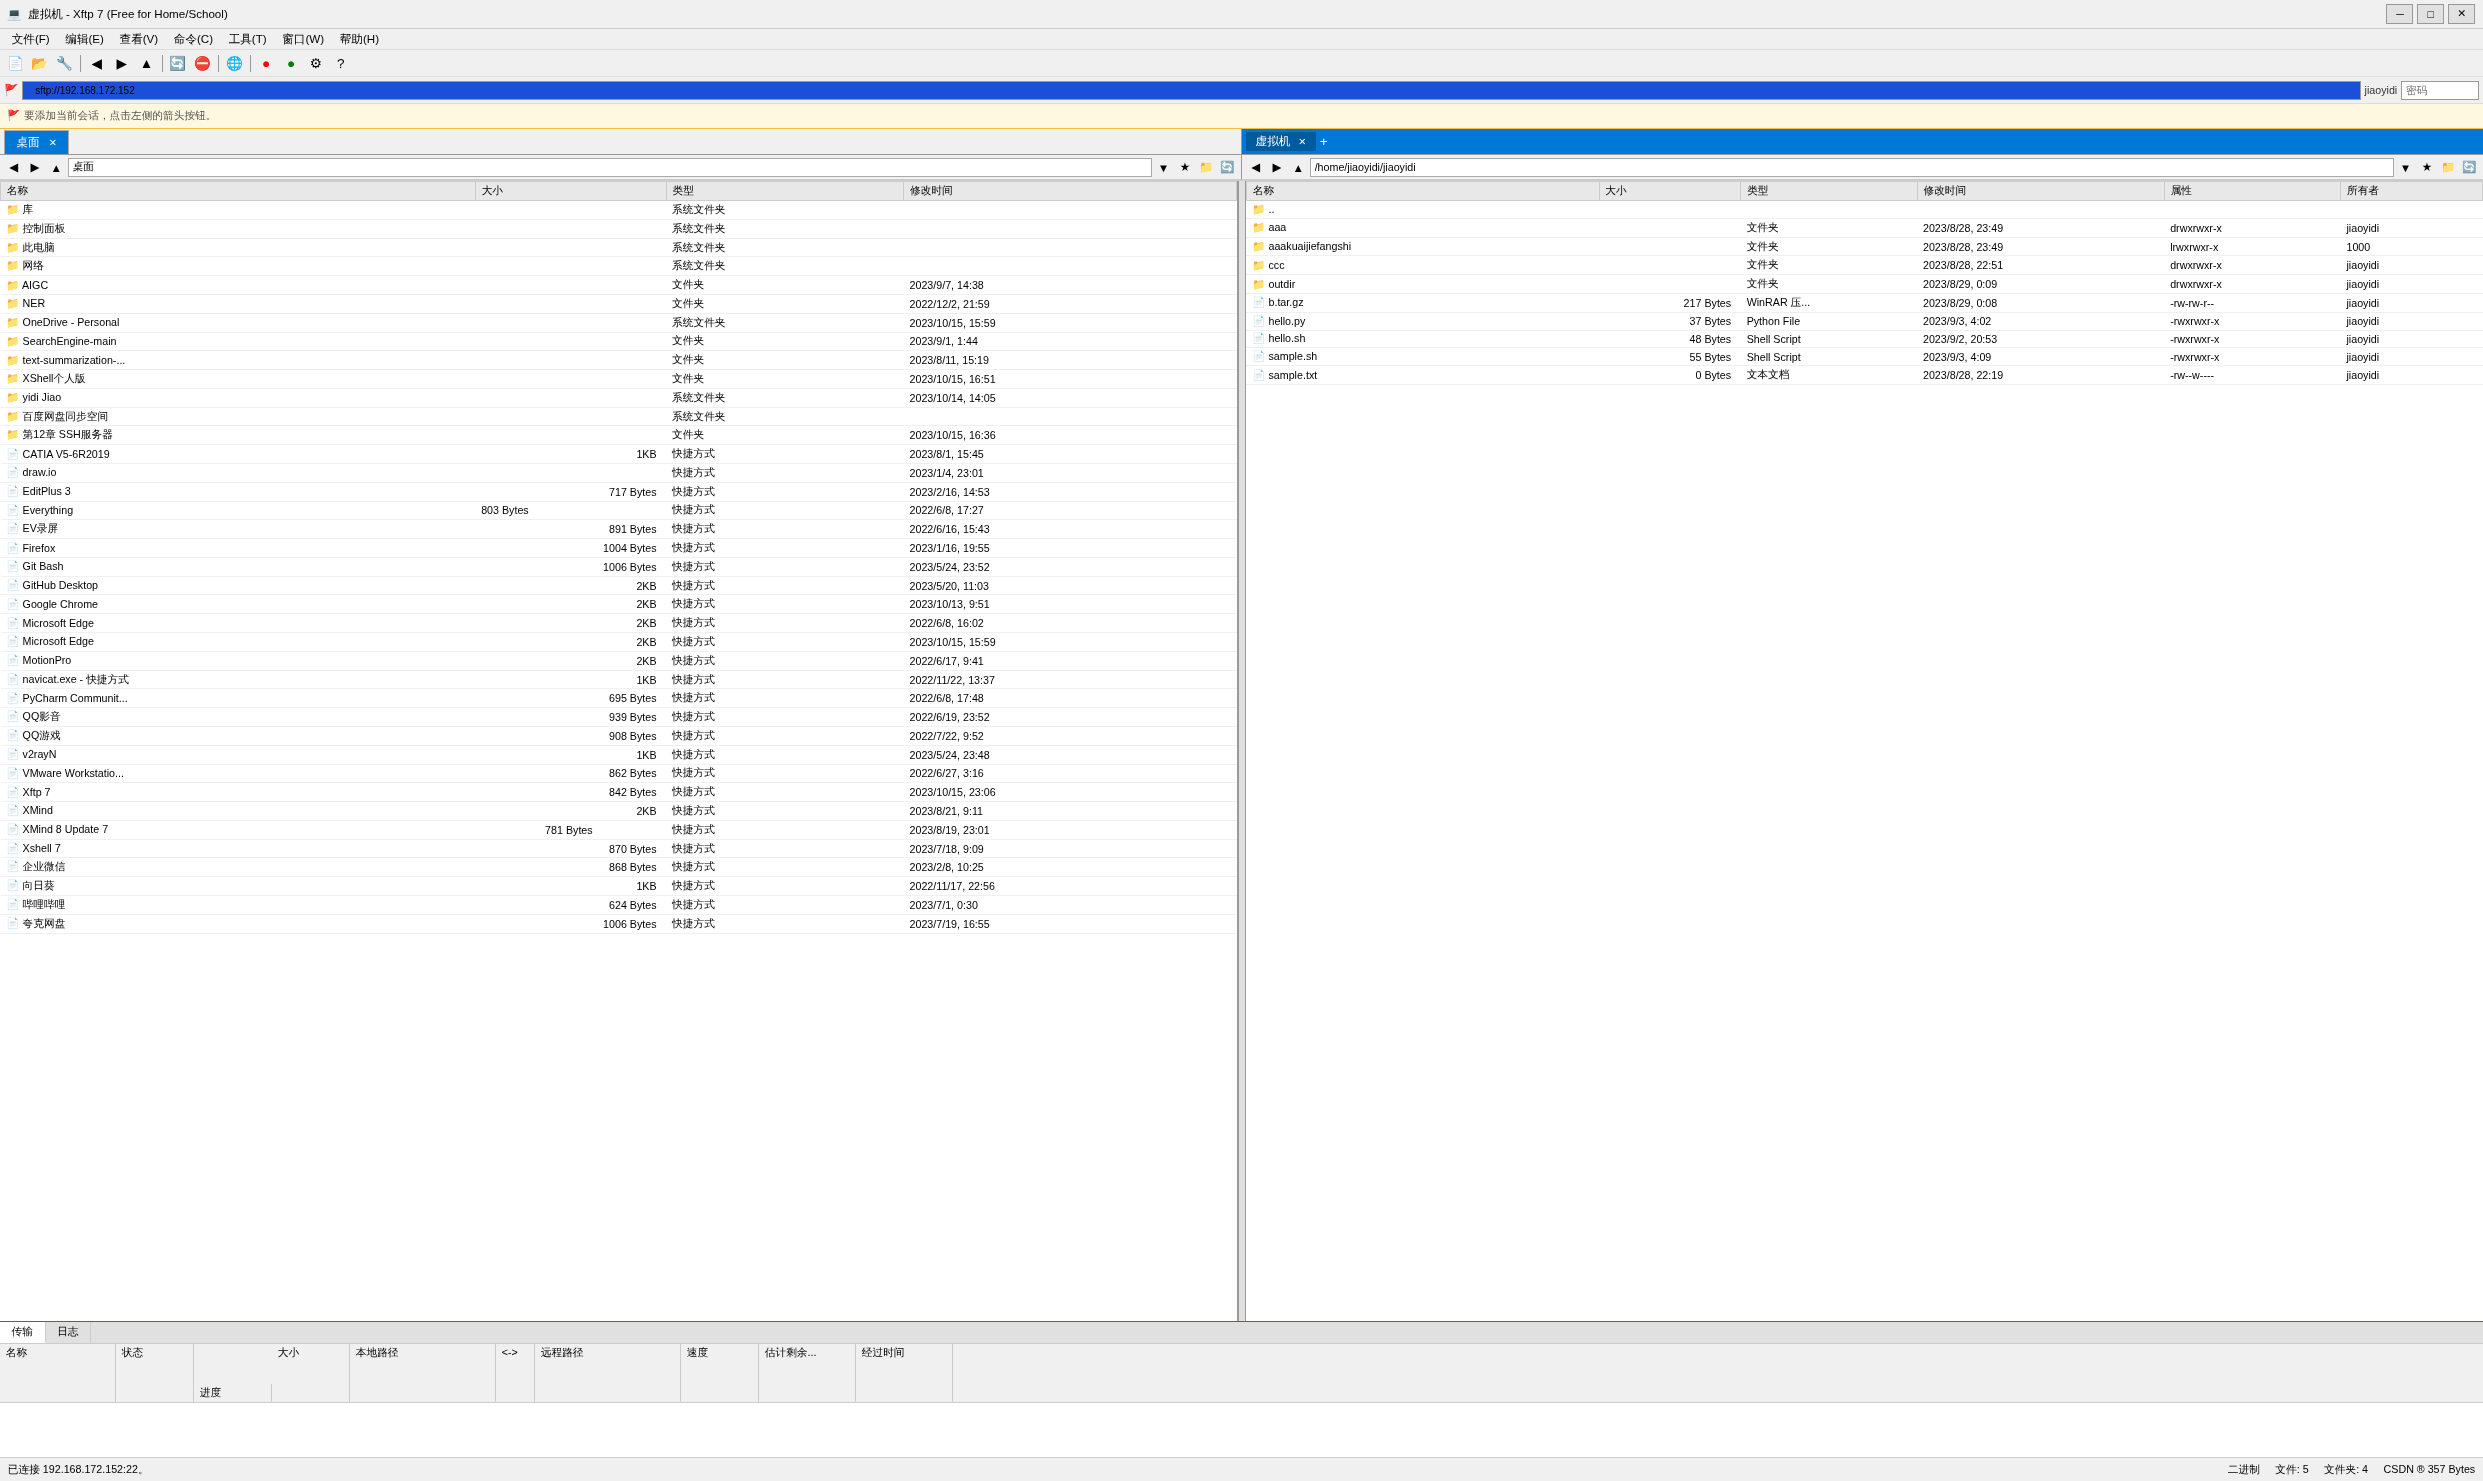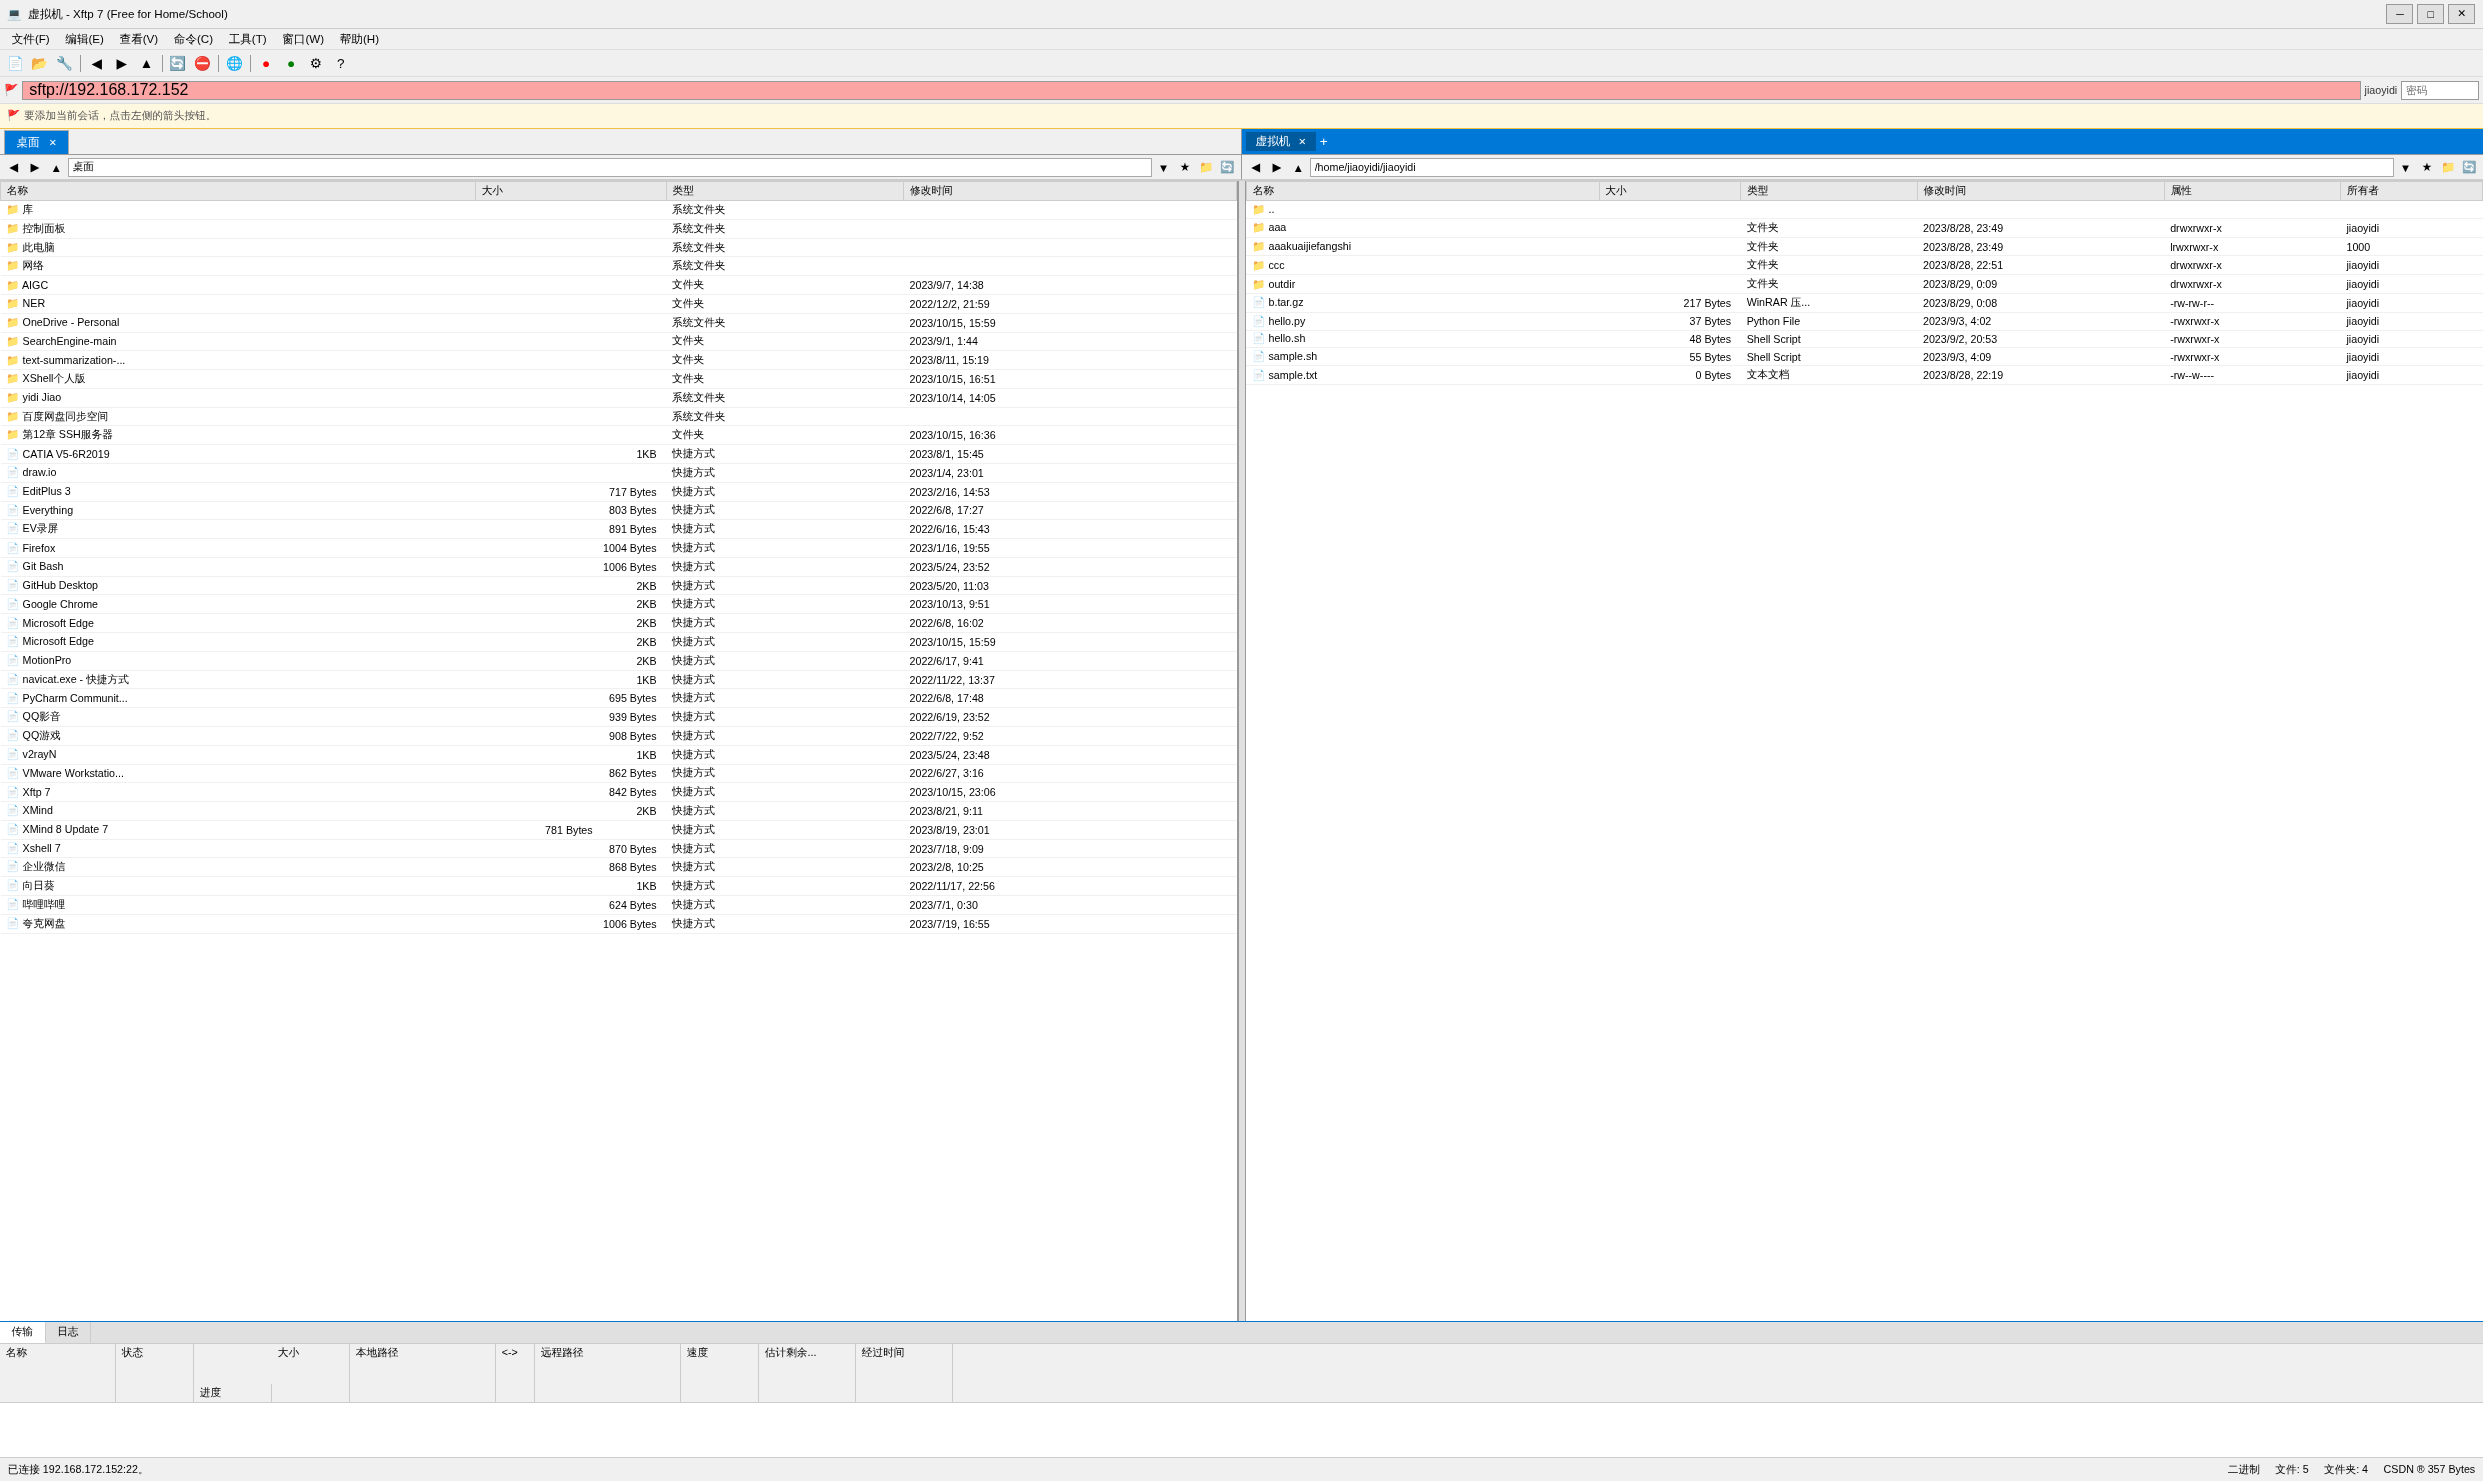--- a/index.html
+++ b/index.html
@@ -15,21 +15,21 @@
     .menu-bar { background: #f0f0f0; height: 21.3px; display: flex; align-items: center; padding: 0 3.9px; border-bottom: 1px solid #ddd; }
     .menu-item { padding: 1.9px 7.8px; cursor: pointer; font-size: 11.6px; }
     
     
     .toolbar { background: #f0f0f0; height: 27px; display: flex; align-items: center; padding: 0 3.9px; border-bottom: 1px solid #ddd; gap: 1.9px; }
     .toolbar-btn { width: 23px; height: 21.3px; border: 1px solid transparent; background: transparent; cursor: pointer; display: flex; align-items: center; justify-content: center; font-size: 13.6px; }
     .toolbar-sep { width: 1px; height: 17.5px; background: #999; margin: 0 1.9px; }
     
     
     .sftp-bar { background: #f0f0f0; height: 27px; display: flex; align-items: center; padding: 0 3.9px; border-bottom: 1px solid #ddd; gap: 3.9px; }
-    .sftp-input { flex: 1; height: 19.4px; border: 1px solid #999; padding: 0 6px; font-size: 16px; background: #fca5a5; }
+    .sftp-input { flex: 1; height: 19.4px; border: 1px solid #999; padding: 0 12px; font-size: 10px; background: #1d4ed8; }
     .sftp-label { font-size: 10.7px; color: #333; }
     .sftp-pwd-input { width: 78px; height: 19.4px; border: 1px solid #999; padding: 0 3.9px; font-size: 10.7px; background: white; }
     
     
     .warning-bar { background: #fff8e1; height: 25px; display: flex; align-items: center; padding: 0 7.8px; border-bottom: 1px solid #f0c040; font-size: 10.7px; color: #555; }
     .tab { padding: 3.9px 11.6px; background: #c8c8c8; border: 1px solid #aaa; border-bottom: none; cursor: pointer; font-size: 11.6px; margin-right: 1.9px; }
     .tab.active { background: #0078d7; color: white; }
     .tab-close { margin-left: 5.8px; font-size: 9.7px; cursor: pointer; }
     
     
@@ -274,21 +274,21 @@
     <td class="col-modified">2023/1/4, 23:01</td>
   </tr>
               <tr>
     <td class="col-name"><span style="color:#666">📄</span> EditPlus 3</td>
     <td class="col-size" style="text-align:right">717 Bytes</td>
     <td class="col-type">快捷方式</td>
     <td class="col-modified">2023/2/16, 14:53</td>
   </tr>
               <tr>
     <td class="col-name"><span style="color:#666">📄</span> Everything</td>
-    <td class="col-size" style="text-align:right">803 Bytes</td>
+    <td class="col-size" style="text-align:left">803 Bytes</td>
     <td class="col-type">快捷方式</td>
     <td class="col-modified">2022/6/8, 17:27</td>
   </tr>
               <tr>
     <td class="col-name"><span style="color:#666">📄</span> EV录屏</td>
     <td class="col-size" style="text-align:right">891 Bytes</td>
     <td class="col-type">快捷方式</td>
     <td class="col-modified">2022/6/16, 15:43</td>
   </tr>
               <tr>

